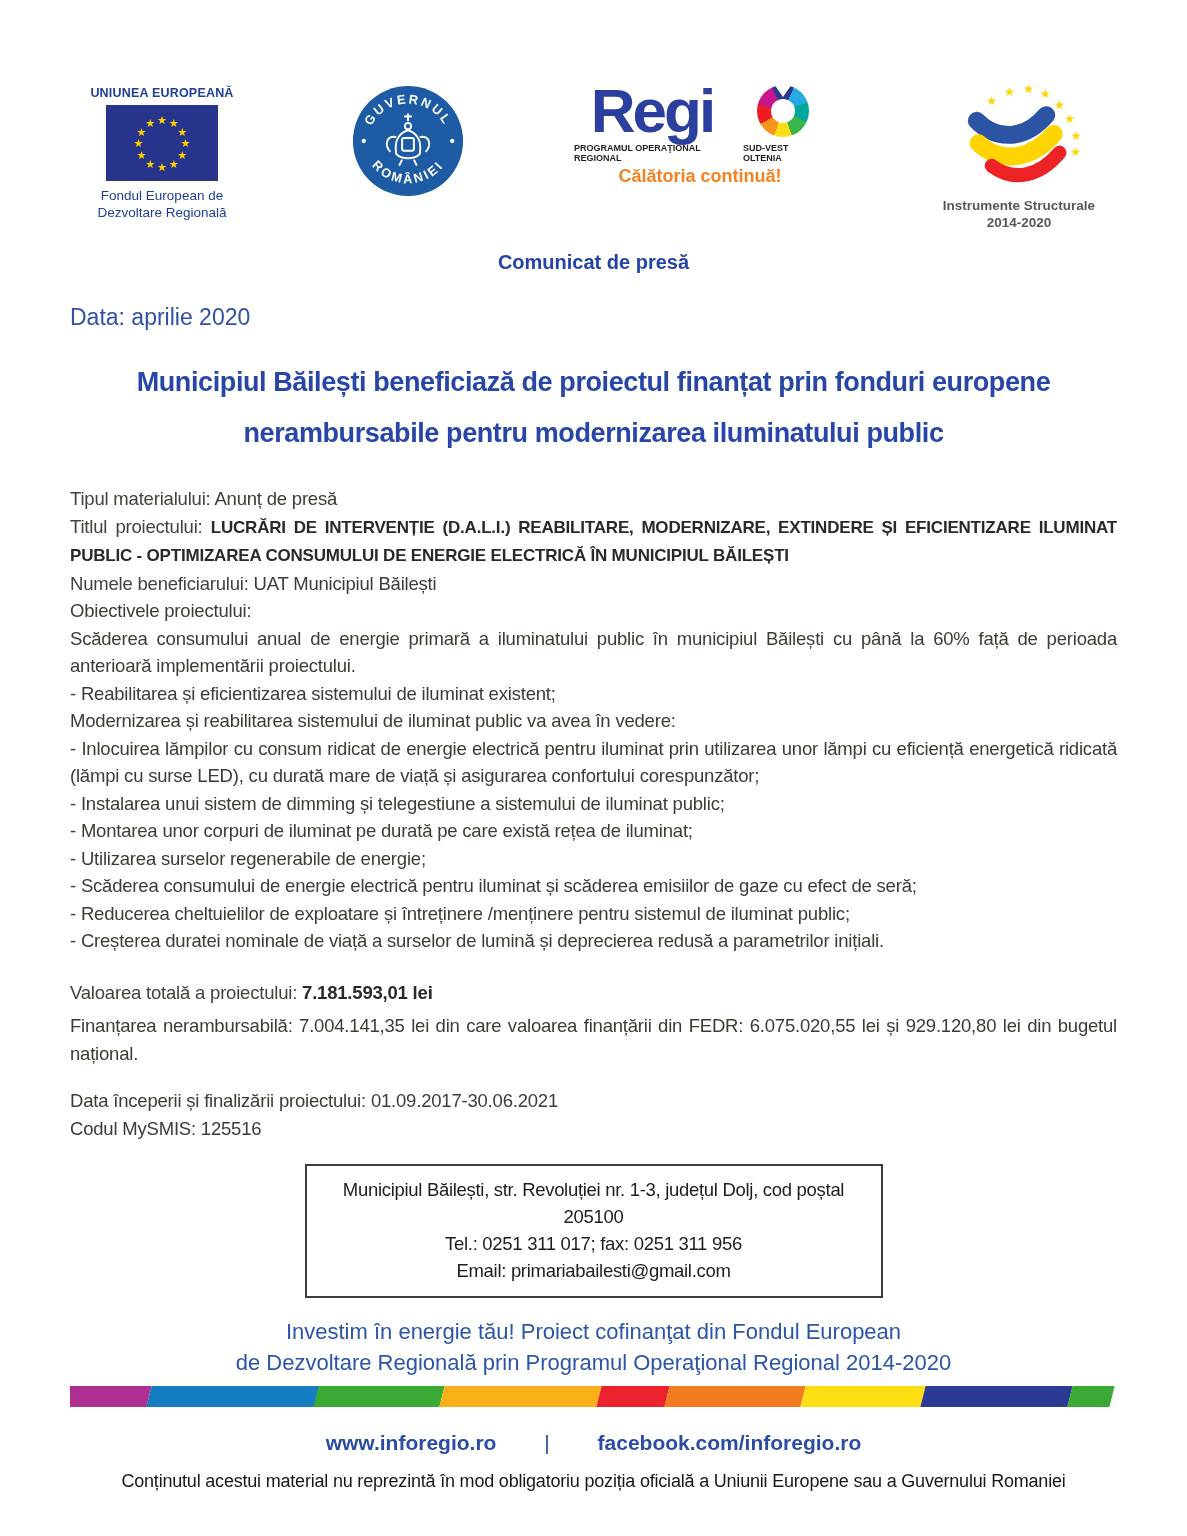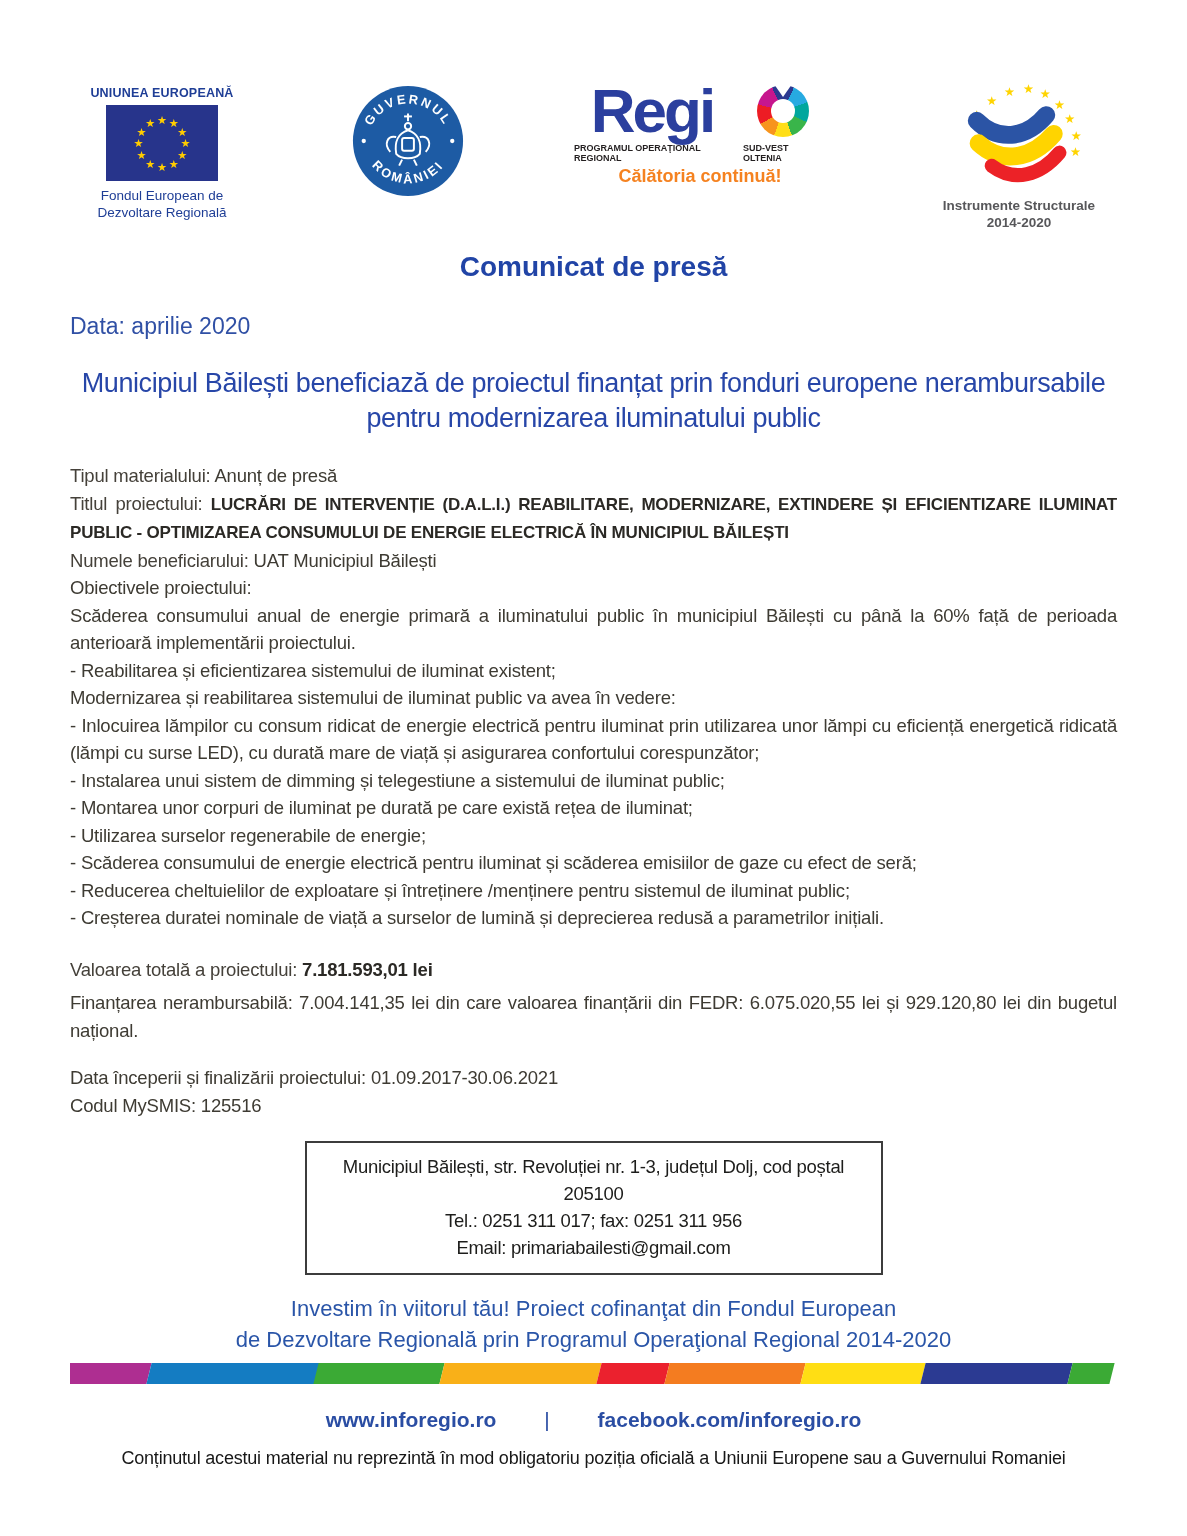--- a/index.html
+++ b/index.html
@@ -29,23 +29,23 @@
   .regio-wheel .hole { position: absolute; inset: 14px; background: #fff; border-radius: 50%; }
   .regio-wheel .notch { position: absolute; top: -1px; left: 50%; transform: translateX(-50%);
     width: 0; height: 0; border-left: 9px solid transparent; border-right: 9px solid transparent; border-top: 13px solid #fff; }
   .regio-sub { display: flex; justify-content: space-between; font-size: 9px; font-weight: bold; color: #231f20; margin-top: 1px; }
   .regio-tagline { text-align: center; font-size: 18px; font-weight: bold; color: #f58220; margin-top: 3px; }
 
   .is-block { width: 172px; text-align: center; }
   .is-text { font-size: 13.5px; font-weight: bold; color: #57575a; line-height: 1.25; margin-top: 0px; }
 
   
-  .doc-title { text-align: center; font-size: 28px; font-weight: bold; color: #2144a6; margin-top: 36px; }
+  .doc-title { text-align: center; font-size: 20px; font-weight: bold; color: #2144a6; margin-top: 36px; }
   .date-line { text-align: left; font-size: 23px; color: #3050a5; margin-top: 30px; padding-right: 6px; }
-  .headline { text-align: center; font-size: 27px; font-weight: normal; color: #2746a8; line-height: 35px; letter-spacing: -0.4px; margin-top: 26px; }
+  .headline { text-align: center; font-size: 27px; font-weight: bold; color: #2746a8; line-height: 51px; letter-spacing: -0.4px; margin-top: 26px; }
 
   
   .body-text { margin-top: 26px; font-size: 18.5px; line-height: 27.5px; letter-spacing: -0.2px; color: #3e3b33; }
   .body-text p { margin: 0; }
   .just { text-align: justify; }
   .lbl { color: #45413a; }
   .b { font-weight: bold; color: #2b2925; }
   .ttl-val { font-weight: bold; color: #2b2925; font-size: 17px; letter-spacing: -0.2px; }
   .gap-lg { margin-top: 24px !important; }
   .gap-md { margin-top: 20px !important; }
@@ -198,21 +198,21 @@
     <p>Codul MySMIS: 125516</p>
   </div>
 
   <div class="contact-box">
     <div>Municipiul Băilești, str. Revoluției nr. 1-3, județul Dolj, cod poștal 205100</div>
     <div>Tel.: 0251 311 017; fax: 0251 311 956</div>
     <div>Email: primariabailesti@gmail.com</div>
   </div>
 
   <div class="invest">
-    <div>Investim în viitorul tău! Proiect cofinanţat din Fondul European</div>
+    <div>Investim în energie tău! Proiect cofinanţat din Fondul European</div>
     <div>de Dezvoltare Regională prin Programul Operaţional Regional 2014-2020</div>
   </div>
 
   <div class="rainbow-bar">
       <div style="background: rgb(174, 46, 145); width: 8%;"></div>
       <div style="background: rgb(20, 124, 194); width: 16%;"></div>
       <div style="background: rgb(59, 170, 53); width: 12%;"></div>
       <div style="background: rgb(249, 176, 24); width: 15%;"></div>
       <div style="background: rgb(235, 33, 46); width: 6.5%;"></div>
       <div style="background: rgb(244, 124, 32); width: 13%;"></div>

